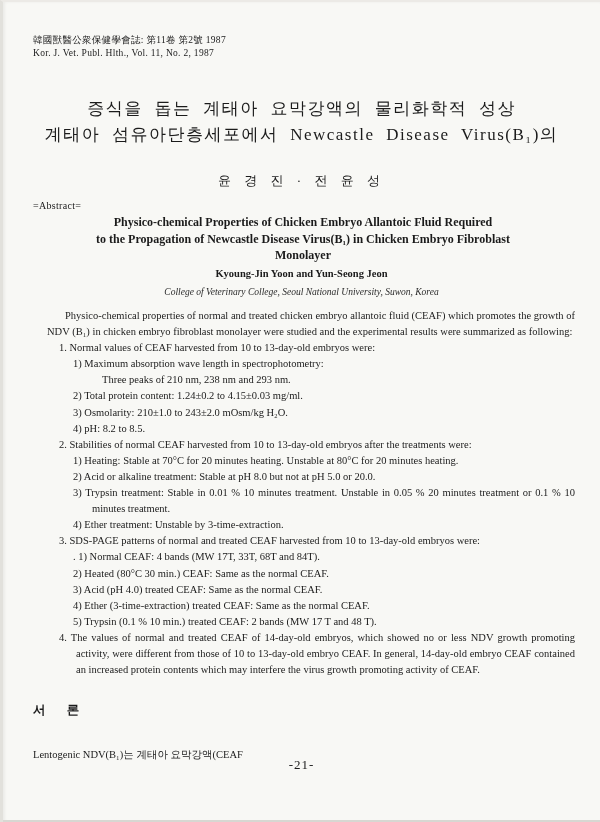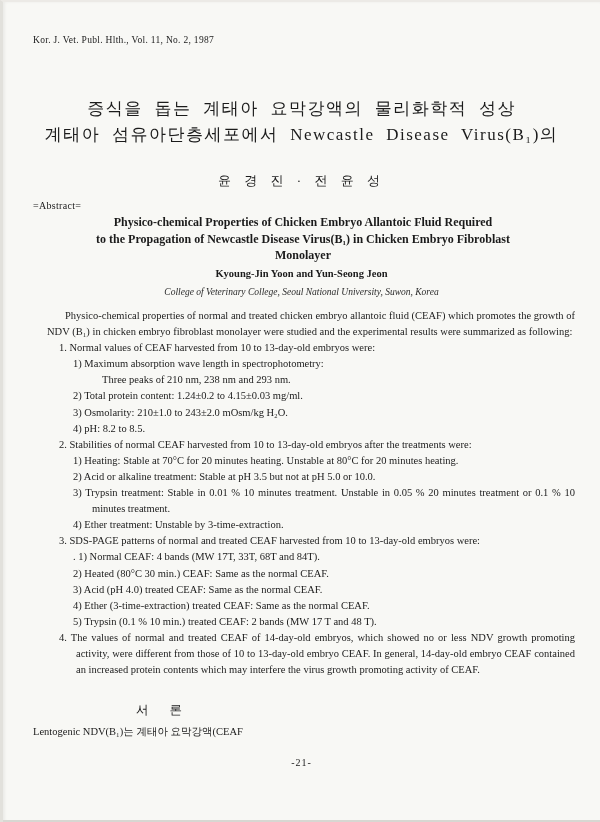--- a/index.html
+++ b/index.html
@@ -56,38 +56,39 @@
   }
   .abstract-intro { text-indent:18px; }
   .abs-line.lv1 { padding-left:29px; text-indent:-17px; }
   .abs-line.lv2 { padding-left:45px; text-indent:-19px; }
   .abs-line.lv3 { padding-left:55px; }
   .col-left {
     position:absolute; left:30px; top:700px; width:252px;
     font-size:10.5px; line-height:17px;
   }
   .intro-heading {
-    text-align:center; font-size:12.5px; font-weight:normal;
-    word-spacing:18px; margin-bottom:4px;
+    font-size:12.5px; font-weight:bold;
+    word-spacing:18px; margin-bottom:27px;
   }
   .col-right {
     position:absolute; left:312px; top:697px; width:262px;
     font-size:10.5px; line-height:17px; text-align:justify;
   }
   .page-number {
     position:absolute; left:0; top:755px; width:100%;
-    text-align:center; font-size:10px; letter-spacing:1px;
+    text-align:center; font-size:13px; letter-spacing:1px;
   }
 </style>
 </head>
 <body>
 
 <div class="page">
 
   <div class="journal-header">
+    <div>韓國獸醫公衆保健學會誌: 第11卷 第2號 1987</div>
     <div>Kor. J. Vet. Publ. Hlth., Vol. 11, No. 2, 1987</div>
   </div>
 
   <div class="title-ko">
     <div>증식을 돕는 계태아 요막강액의 물리화학적 성상</div>
     <div>계태아 섬유아단층세포에서 Newcastle Disease Virus(B₁)의</div>
   </div>
 
 
   <div class="authors-ko">윤 경 진 · 전 윤 성</div>
@@ -108,21 +109,21 @@
     <div class="abstract-intro">Physico-chemical properties of normal and treated chicken embryo allantoic fluid (CEAF) which promotes the growth of NDV (B₁) in chicken embryo fibroblast monolayer were studied and the experimental results were summarized as following:</div>
     <div>
         <div class="abs-line lv1">1. Normal values of CEAF harvested from 10 to 13-day-old embryos were:</div>
         <div class="abs-line lv2">1) Maximum absorption wave length in spectrophotometry:</div>
         <div class="abs-line lv3">Three peaks of 210 nm, 238 nm and 293 nm.</div>
         <div class="abs-line lv2">2) Total protein content: 1.24±0.2 to 4.15±0.03 mg/ml.</div>
         <div class="abs-line lv2">3) Osmolarity: 210±1.0 to 243±2.0 mOsm/kg H₂O.</div>
         <div class="abs-line lv2">4) pH: 8.2 to 8.5.</div>
         <div class="abs-line lv1">2. Stabilities of normal CEAF harvested from 10 to 13-day-old embryos after the treatments were:</div>
         <div class="abs-line lv2">1) Heating: Stable at 70°C for 20 minutes heating. Unstable at 80°C for 20 minutes heating.</div>
-        <div class="abs-line lv2">2) Acid or alkaline treatment: Stable at pH 3.5 but not at pH 5.0 or 10.0.</div>
+        <div class="abs-line lv2">2) Acid or alkaline treatment: Stable at pH 8.0 but not at pH 5.0 or 20.0.</div>
         <div class="abs-line lv2">3) Trypsin treatment: Stable in 0.01 % 10 minutes treatment. Unstable in 0.05 % 20 minutes treatment or 0.1 % 10 minutes treatment.</div>
         <div class="abs-line lv2">4) Ether treatment: Unstable by 3-time-extraction.</div>
         <div class="abs-line lv1">3. SDS-PAGE patterns of normal and treated CEAF harvested from 10 to 13-day-old embryos were:</div>
         <div class="abs-line lv2">. 1) Normal CEAF: 4 bands (MW 17T, 33T, 68T and 84T).</div>
         <div class="abs-line lv2">2) Heated (80°C 30 min.) CEAF: Same as the normal CEAF.</div>
         <div class="abs-line lv2">3) Acid (pH 4.0) treated CEAF: Same as the normal CEAF.</div>
         <div class="abs-line lv2">4) Ether (3-time-extraction) treated CEAF: Same as the normal CEAF.</div>
         <div class="abs-line lv2">5) Trypsin (0.1 % 10 min.) treated CEAF: 2 bands (MW 17 T and 48 T).</div>
         <div class="abs-line lv1">4. The values of normal and treated CEAF of 14-day-old embryos, which showed no or less NDV growth promoting activity, were different from those of 10 to 13-day-old embryo CEAF. In general, 14-day-old embryo CEAF contained an increased protein contents which may interfere the virus growth promoting activity of CEAF.</div>
       </div>

